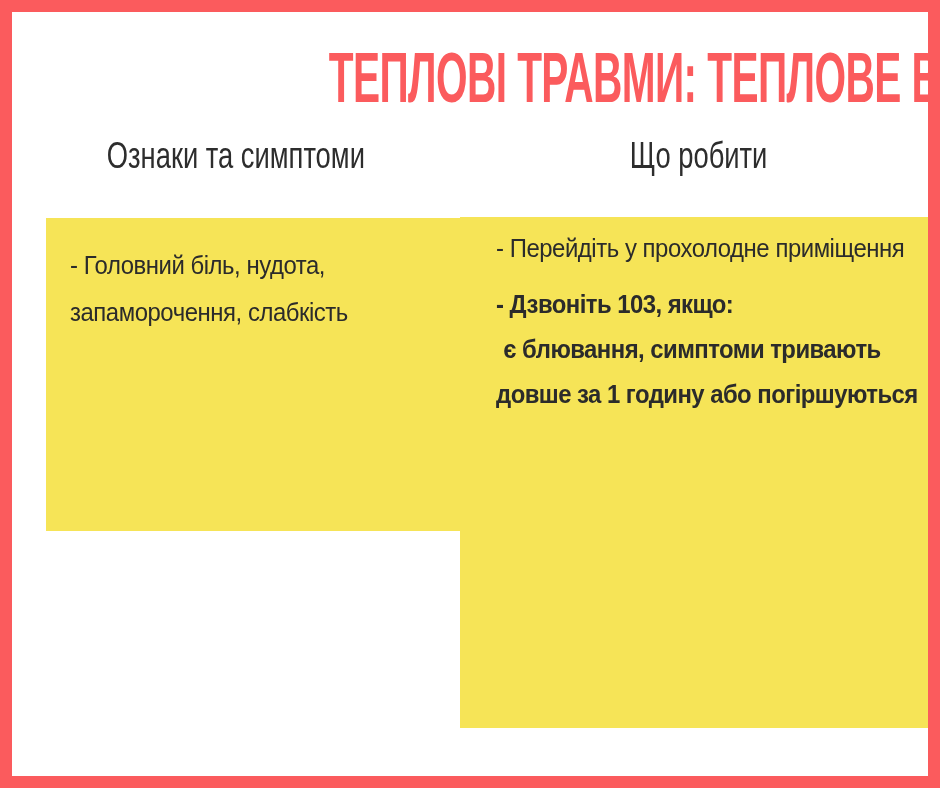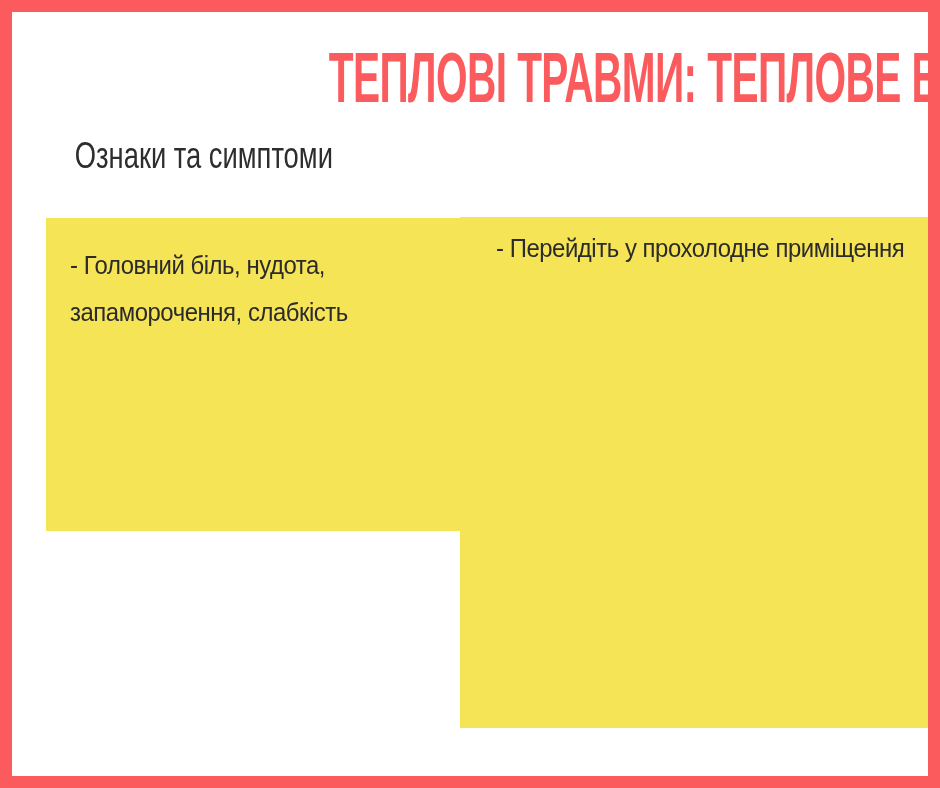--- a/index.html
+++ b/index.html
@@ -39,20 +39,21 @@
     transform: scaleX(0.58);
     transform-origin: 50% 50%;
     letter-spacing: -1px;
   }
 
   .col-header {
     position: absolute;
     top: 118px;
     height: 52px;
     line-height: 52px;
+    text-align: center;
     color: #2D2D2D;
     font-size: 36px;
     font-weight: 400;
     white-space: nowrap;
   }
   .col-header .squeeze {
     display: inline-block;
     transform: scaleX(0.76);
     transform-origin: 50% 50%;
   }
@@ -102,27 +103,35 @@
 <div class="poster">
 
   <h1 class="title">
     <span class="squeeze">ТЕПЛОВІ ТРАВМИ: ТЕПЛОВЕ ВИСНАЖЕННЯ</span>
   </h1>
 
   <div class="col-header left">
     <span class="squeeze">Ознаки та симптоми</span>
   </div>
 
+  <div class="col-header right">
+    <span class="squeeze">Що робити</span>
+  </div>
 
   <div class="box left-box">
     <div class="item">
       <div class="line">- Головний біль, нудота,</div>
       <div class="line">запаморочення, слабкість</div>
     </div>
   </div>
 
   <div class="box right-box">
     <div class="item">
       <div class="line">- Перейдіть у прохолодне приміщення</div>
     </div>
+    <div class="item emphasis">
+      <div class="line">- Дзвоніть 103, якщо:</div>
+      <div class="line indent">є блювання, симптоми тривають</div>
+      <div class="line">довше за 1 годину або погіршуються</div>
+    </div>
   </div>
 
 </div>
 
 </body></html>

